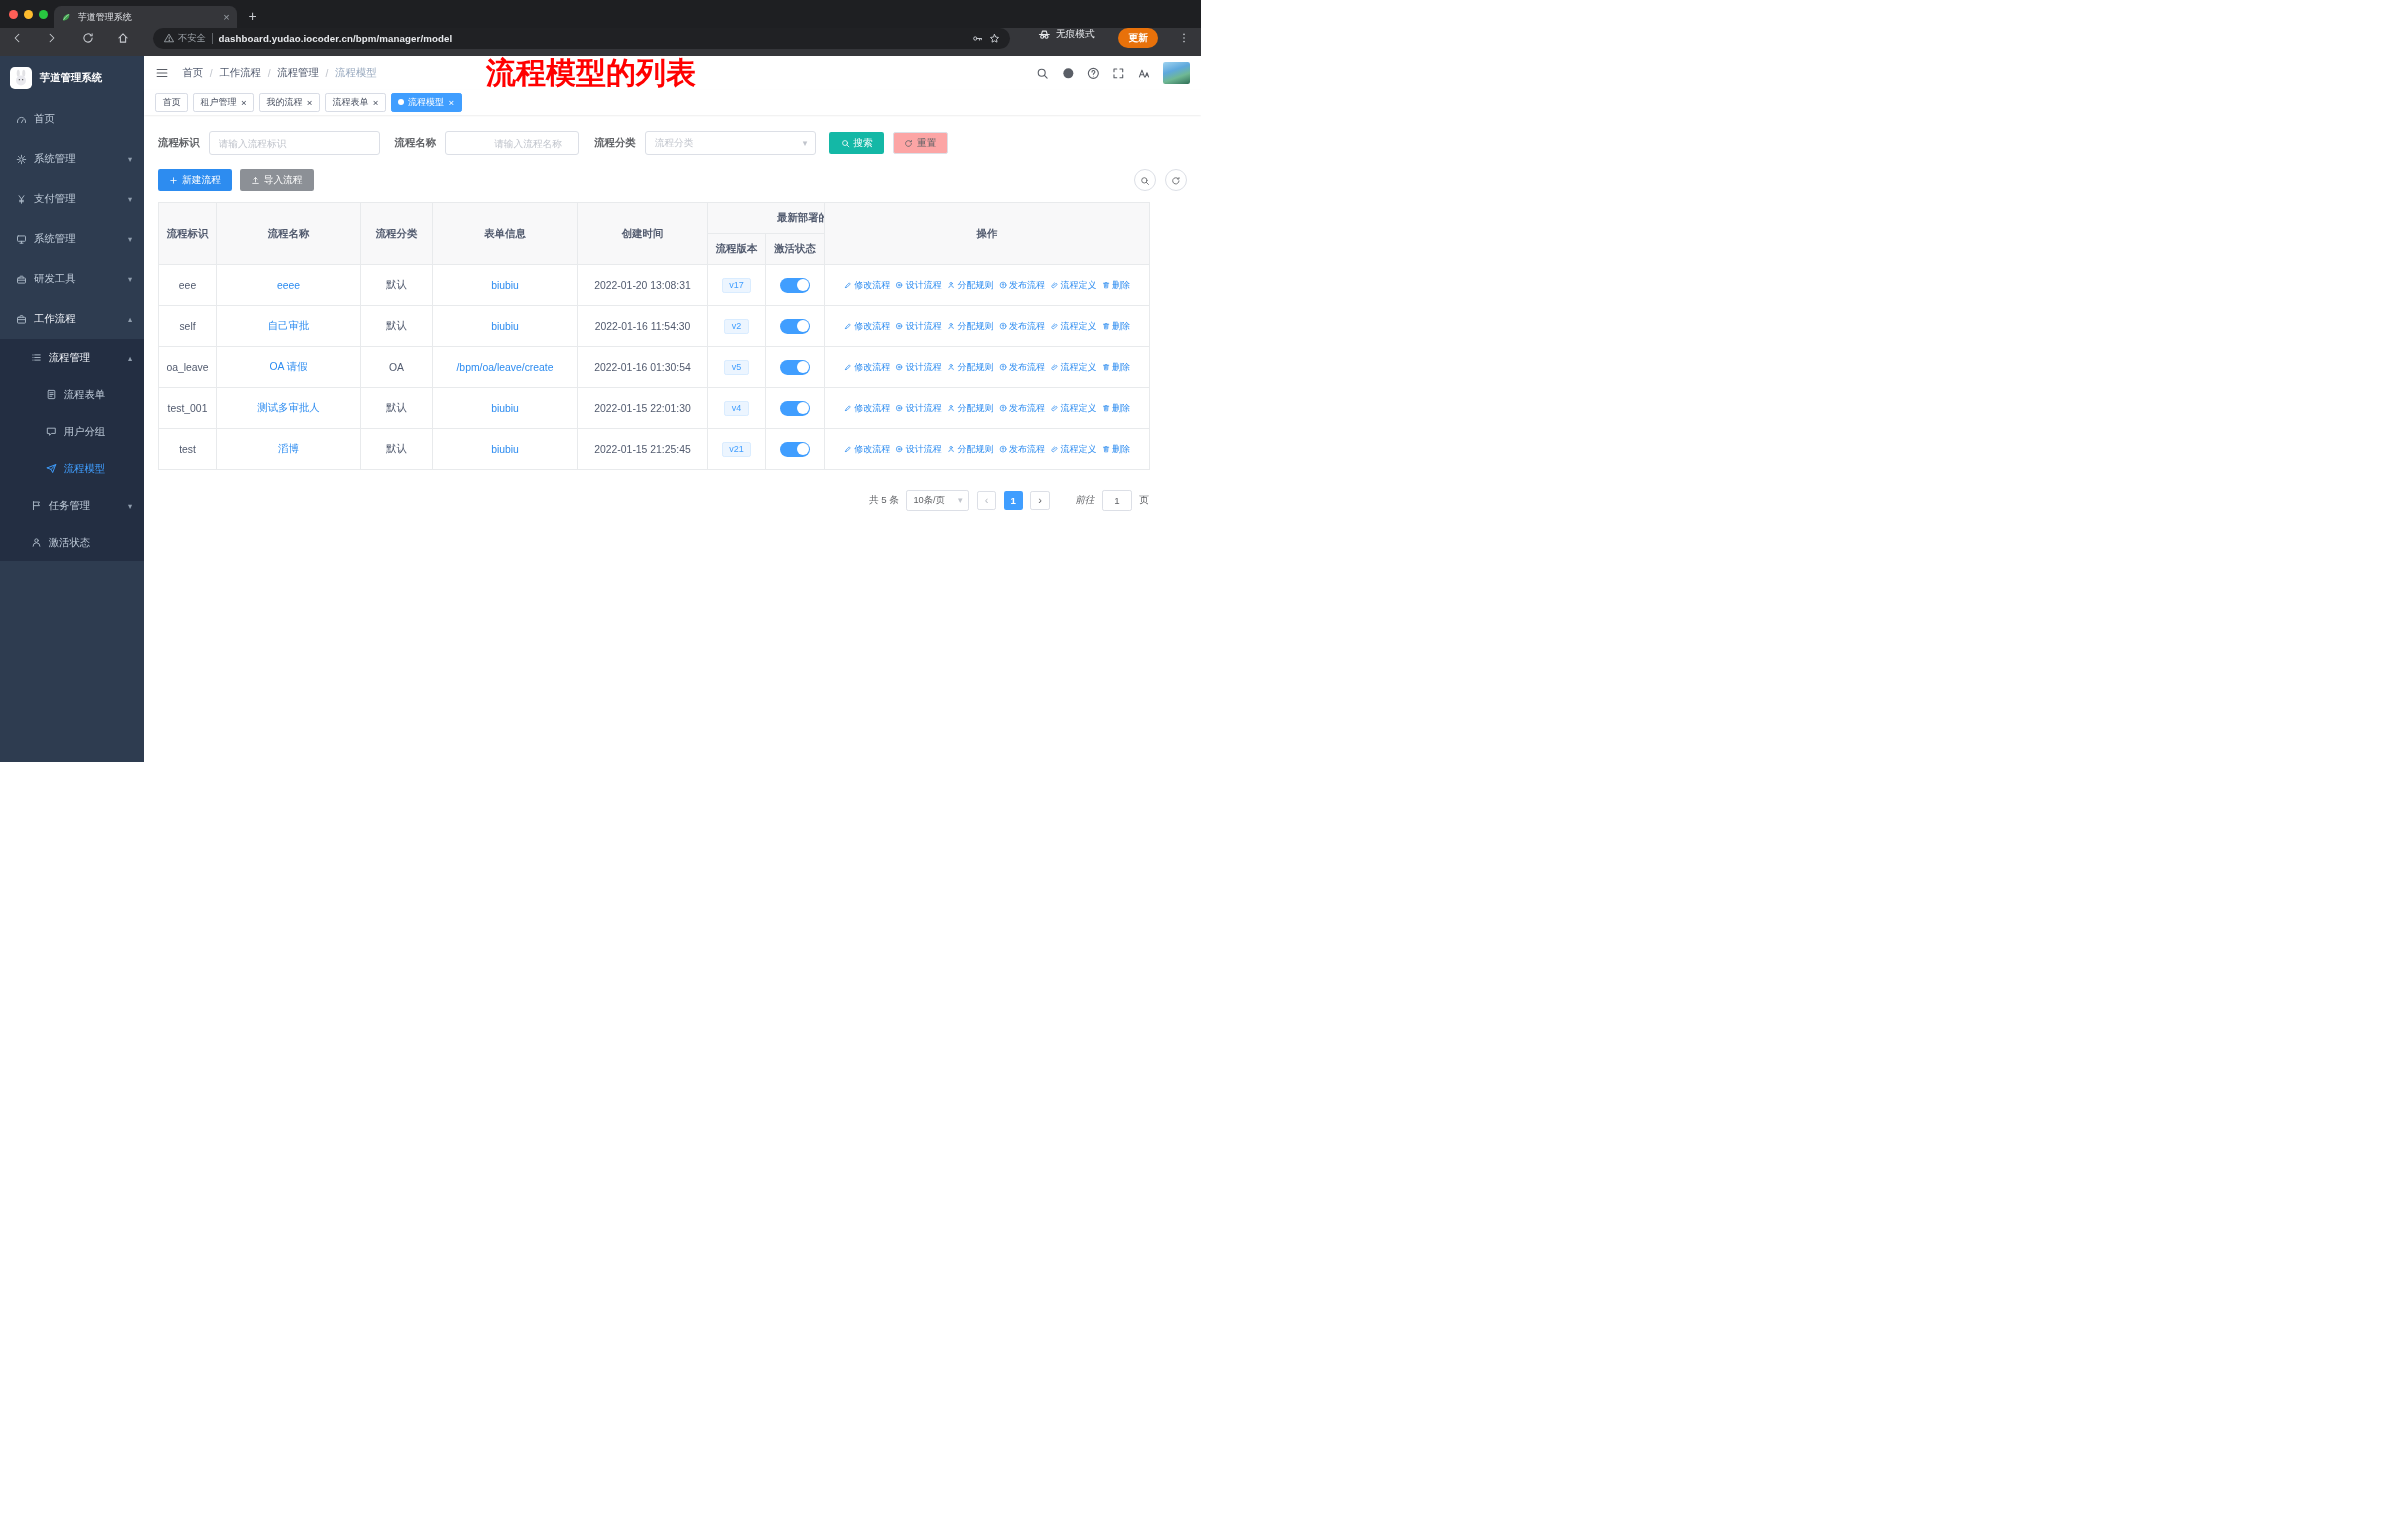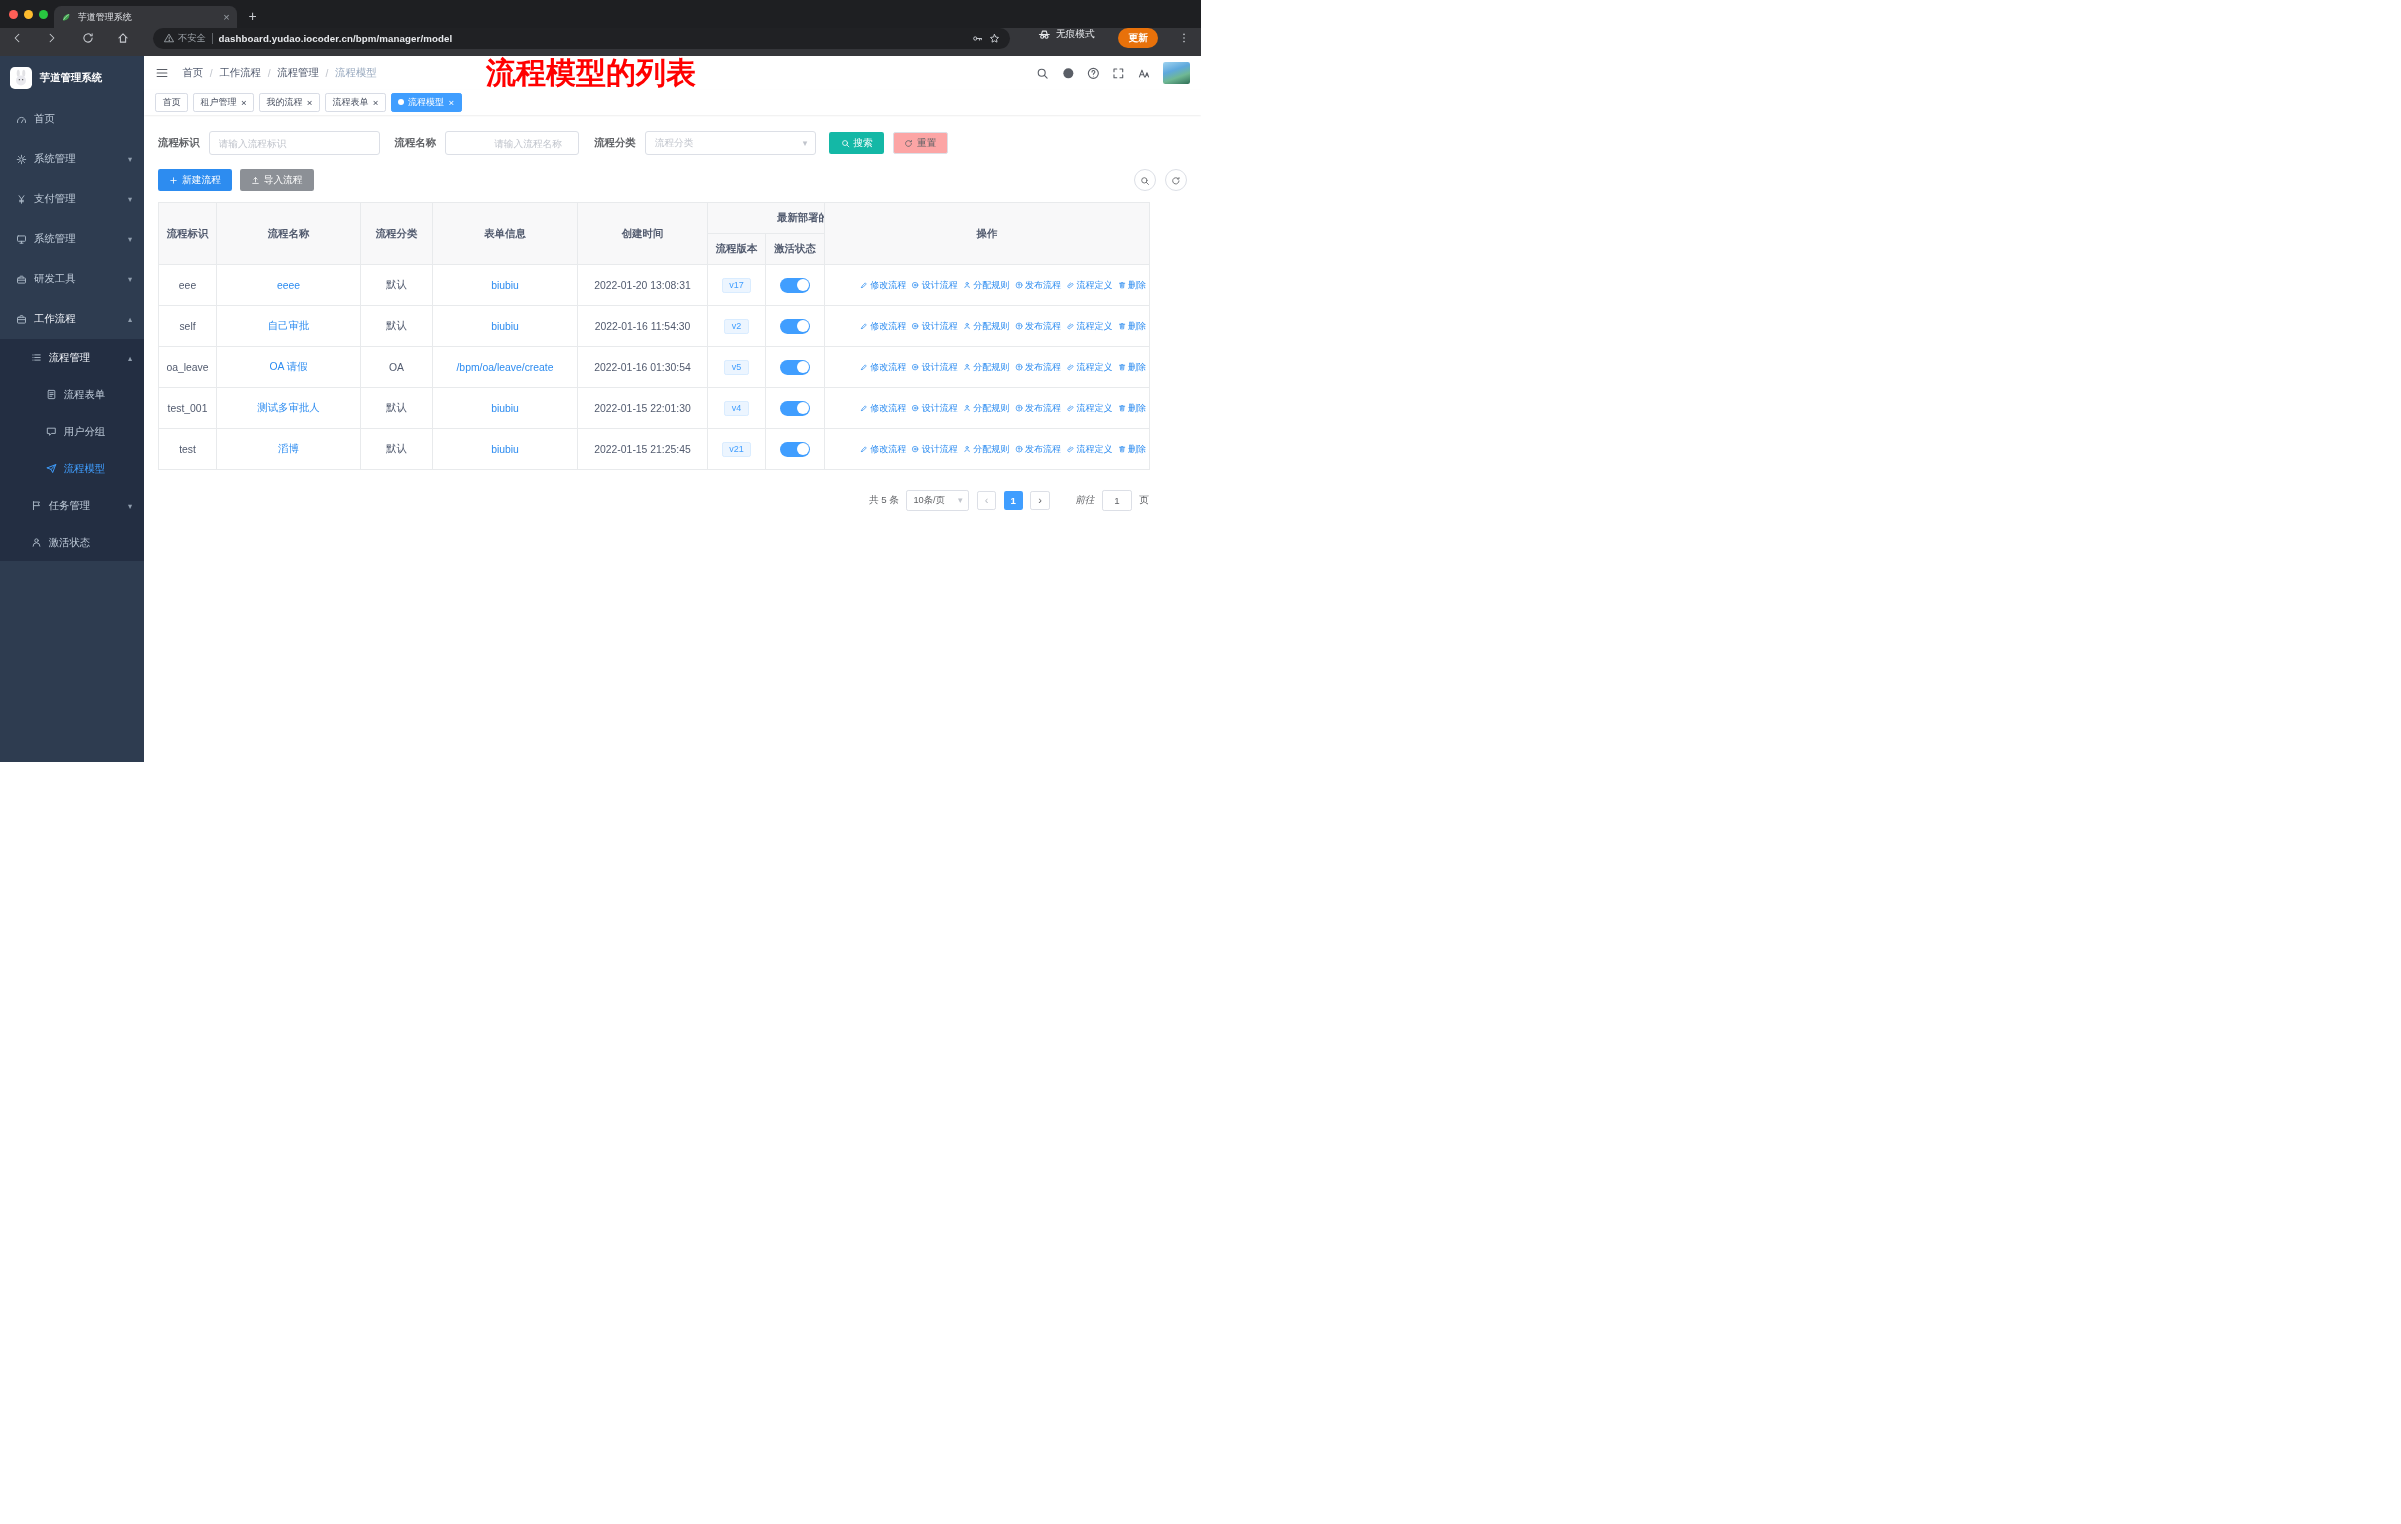--- a/index.html
+++ b/index.html
@@ -94,21 +94,21 @@
   th,td{border:0.7px solid #e8eaec;text-align:center;vertical-align:middle;overflow:hidden;}
   th{background:#f8f8f9;color:#515a6e;font-weight:bold;font-size:10.4px;height:31px;}
   td{height:41px;font-size:10.4px;color:#515a6e;padding:0 3px;}
   .group-th{position:relative;}
   .group-inner{position:absolute;left:69px;top:0;height:100%;display:flex;align-items:center;white-space:nowrap;}
   th.op-col,td.op-col{box-shadow:-6px 0 6px -5.2px rgba(0,0,0,.22);margin-left:34px;}
   .link{color:var(--primary);cursor:pointer;}
   .badge{display:inline-block;padding:1.5px 6.7px;background:#ecf5ff;border:0.7px solid #d9ecff;color:var(--accent);border-radius:2.2px;font-size:9px;}
   .switch{display:inline-block;width:30px;height:15px;border-radius:7.4px;background:var(--accent);position:relative;cursor:pointer;vertical-align:middle;}
   .switch::after{content:"";position:absolute;right:1.5px;top:1.5px;width:12px;height:12px;border-radius:50%;background:#fff;}
-  .ops{display:flex;align-items:center;justify-content:flex-end;gap:5.2px;white-space:nowrap;}
+  .ops{display:flex;align-items:center;justify-content:center;gap:5.2px;white-space:nowrap;}
   .op-link{display:inline-flex;align-items:center;gap:2.2px;color:var(--primary);font-size:9px;cursor:pointer;}
   .op-link .ic{font-size:8.2px;}
 
   
   .pager{margin-top:19.4px;width:991px;display:flex;align-items:center;justify-content:flex-end;gap:7.4px;font-size:9.7px;color:#606266;}
   .size-select{width:63px;height:21px;border:0.7px solid #dcdfe6;border-radius:2.2px;display:flex;align-items:center;justify-content:space-between;padding:0 6px;font-size:9.3px;color:#606266;cursor:pointer;}
   .pg-btn{width:19.4px;height:19.4px;border-radius:2.2px;background:#fff;border:0.7px solid #dcdfe6;display:flex;align-items:center;justify-content:center;font-size:11px;cursor:pointer;color:#606266;}
   .pg-btn.prev{color:#b8bcc4;}
   .pg-cur{width:19.4px;height:19.4px;border-radius:2.2px;background:var(--accent);color:#fff;display:flex;align-items:center;justify-content:center;font-weight:bold;font-size:9.7px;cursor:pointer;}
   .goto-label{margin-left:18px;font-style:italic;}

